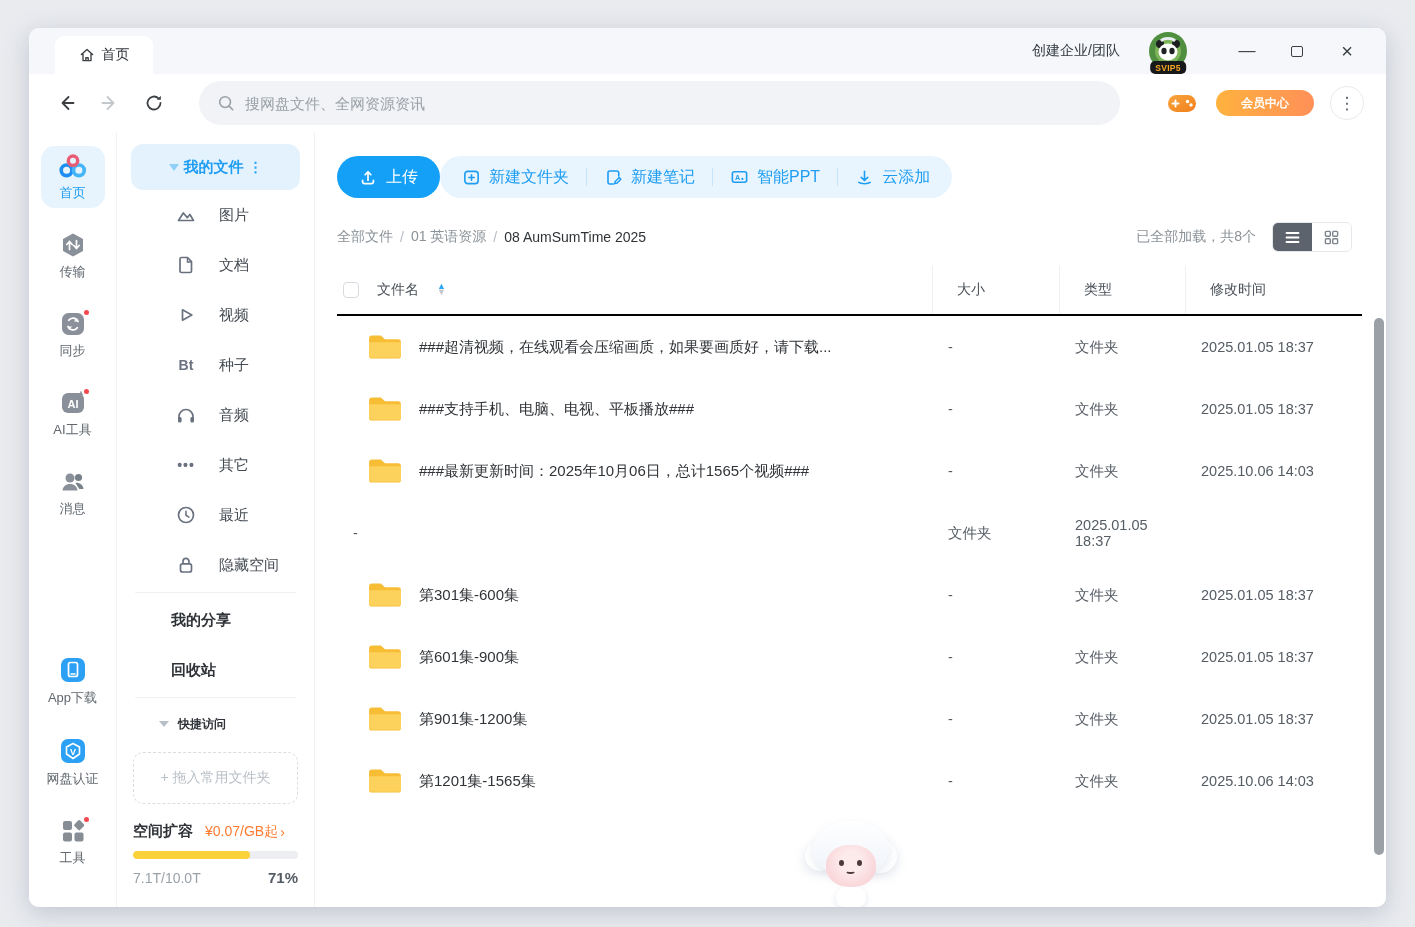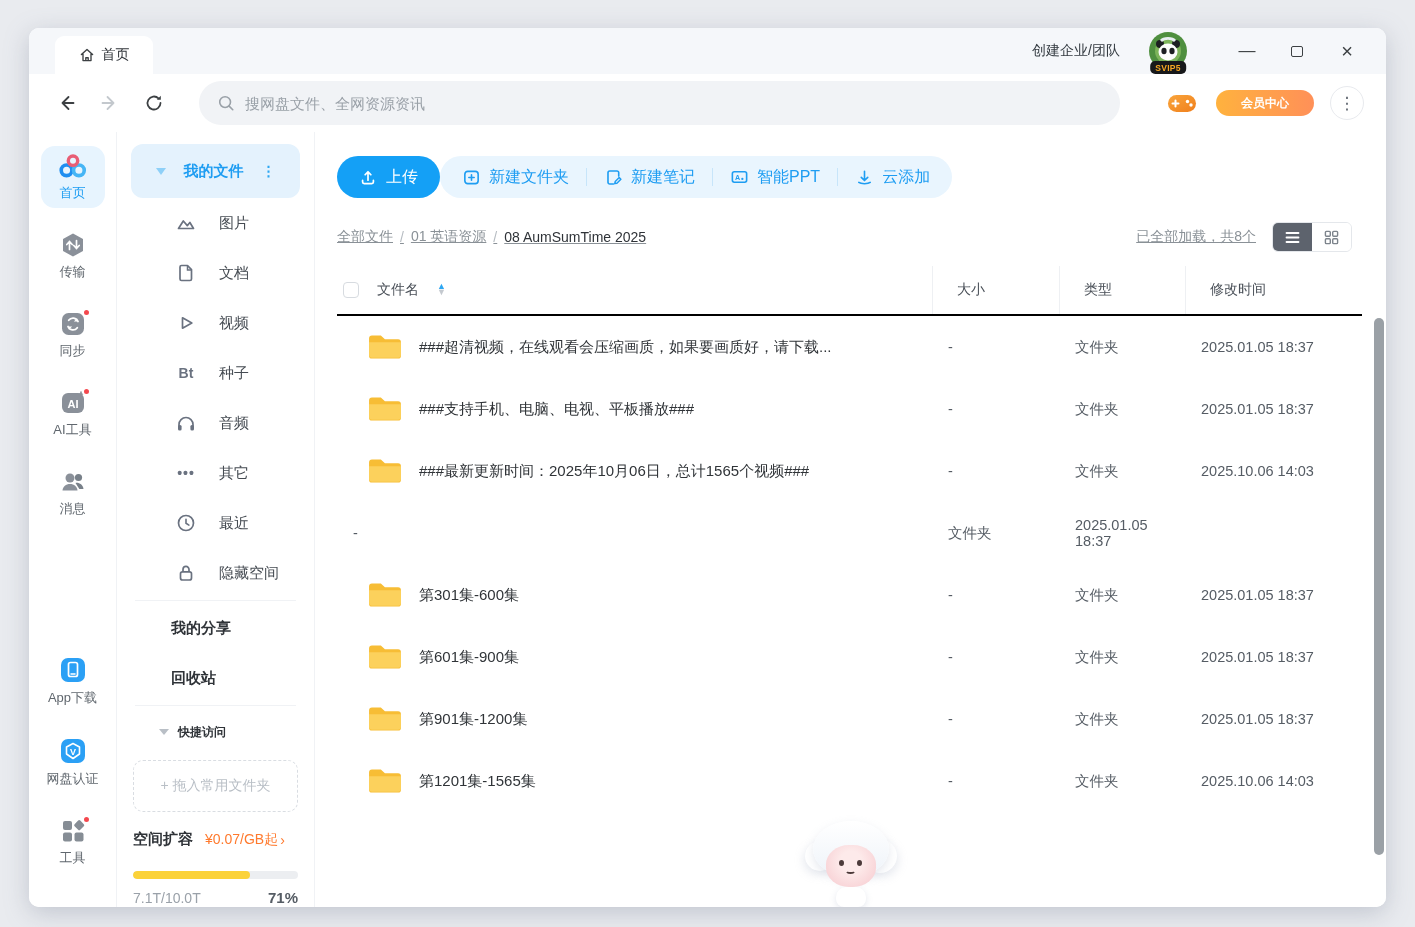--- a/index.html
+++ b/index.html
@@ -33,46 +33,46 @@
   .rail { width:88px; border-right:1px solid #f0f2f5; display:flex; flex-direction:column; align-items:center; padding:14px 0 16px; background:#fff; }
   .rail-item { display:flex; flex-direction:column; align-items:center; gap:5px; margin-bottom:18px; cursor:pointer; position:relative; width:64px; padding:6px 0; }
   .rail-item.active { background:#e7f4fe; border-radius:14px; }
   .rail-label { font-size:13px; color:#60676e; }
   .rail-item.active .rail-label { color:#1e9df2; }
   .rail-badge { position:absolute; top:3px; right:14px; width:9px; height:9px; background:#f4484e; border-radius:50%; border:2px solid #fff; }
   .rail-spacer { margin-top:auto; }
 
   
   .sidebar { width:198px; border-right:1px solid #f0f2f5; padding:12px 14px 0; background:#fff; }
-  .myfiles { height:54px; background:#e4f2fd; border-radius:12px; display:flex; align-items:center; justify-content:center; gap:18px; color:#1e9df2; font-weight:bold; font-size:15px; cursor:pointer; }
+  .myfiles { height:46px; background:#e4f2fd; border-radius:12px; display:flex; align-items:center; justify-content:center; gap:5px; color:#1e9df2; font-weight:bold; font-size:15px; cursor:pointer; }
   .tri-blue { width:0; height:0; border-left:5.5px solid transparent; border-right:5.5px solid transparent; border-top:7px solid #8ed0f8; }
   .my-dots { color:#2ea7f2; font-size:14px; font-weight:bold; cursor:pointer; }
   .cat-row { height:50px; display:flex; align-items:center; gap:22px; padding-left:44px; font-size:15px; color:#454b52; cursor:pointer; }
   .cat-icon { width:22px; display:flex; justify-content:center; color:#6a7280; font-size:14px; font-weight:bold; }
   .side-div { height:1px; background:#f0f2f5; margin:2px 4px; }
   .link-row { height:50px; display:flex; align-items:center; padding-left:40px; font-size:15px; color:#2f3338; font-weight:600; cursor:pointer; }
   .quick-row { height:44px; display:flex; align-items:center; gap:9px; padding-left:28px; font-weight:600; font-size:12px; color:#2f3338; margin-top:4px; cursor:pointer; }
   .tri-gray { width:0; height:0; border-left:5px solid transparent; border-right:5px solid transparent; border-top:6.5px solid #b9bfc6; }
   .dropzone { height:52px; border:1.5px dashed #d9dde2; border-radius:10px; display:flex; align-items:center; justify-content:center; color:#b9bfc6; font-size:14px; margin:6px 2px 14px; cursor:pointer; }
-  .storage-head { display:flex; align-items:center; padding:4px 2px 22px; }
+  .storage-head { display:flex; align-items:center; padding:4px 2px 10px; }
   .storage-label { font-size:15px; font-weight:bold; color:#2f3338; margin-right:12px; }
   .storage-price { font-size:14px; color:#ff7a2e; cursor:pointer; display:flex; align-items:center; gap:2px; }
   .track { height:8px; background:#eceef1; border-radius:4px; overflow:hidden; margin:0 2px; }
   .fill { height:100%; border-radius:4px; background:#fbd239; }
   .usage-row { display:flex; justify-content:space-between; align-items:center; padding:10px 2px; font-size:14px; color:#9aa1a9; }
   .usage-pct { font-weight:bold; color:#555c64; font-size:15px; }
 
   
   .main { flex:1; position:relative; padding:24px 24px 0 22px; background:#fff; overflow:hidden; }
   .toolbar { display:flex; align-items:center; gap:0; }
   .btn-upload { height:42px; padding:0 22px; border:none; border-radius:21px; background:#14a0f6; color:#fff; font-size:16px; display:flex; align-items:center; gap:9px; cursor:pointer; font-family:"Liberation Sans",sans-serif; }
   .action-group { height:42px; background:#e9f5fe; border-radius:21px; display:flex; align-items:center; padding:0 22px; gap:17px; }
   .action { display:flex; align-items:center; gap:8px; color:#1e9df2; font-size:16px; cursor:pointer; background:none; border:none; font-family:"Liberation Sans",sans-serif; }
   .act-sep { width:1px; height:18px; background:#c7e5fa; }
-  .crumb-row { display:flex; align-items:center; margin-top:24px; font-size:14px; color:#8a9197;text-decoration:underline; }
+  .crumb-row { display:flex; align-items:center; margin-top:24px; font-size:14px; color:#8a9197; }
   .crumb { cursor:pointer; }
   .crumb.current { color:#2f3338; cursor:default; }
   .crumb-sep { margin:0 7px; color:#b6bcc2; }
   .crumb-right { margin-left:auto; display:flex; align-items:center; gap:16px; padding-right:10px; }
   .load-status { color:#8a9197; font-size:14px; }
   .view-toggle { display:flex; border:1px solid #e4e7eb; border-radius:6px; overflow:hidden; height:30px; }
   .seg { width:39px; display:flex; align-items:center; justify-content:center; cursor:pointer; background:#fff; border:none; }
   .seg.active { background:#5d636d; }
 
   .table { margin-top:14px; }

